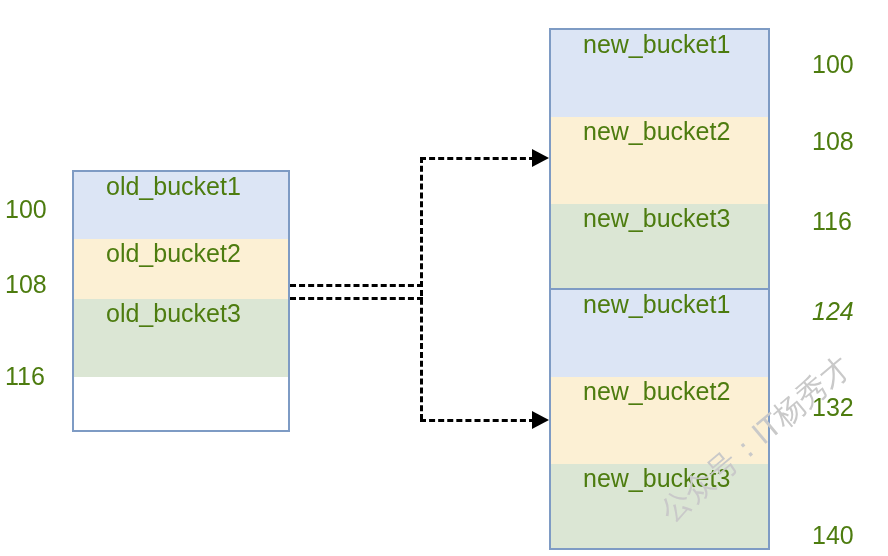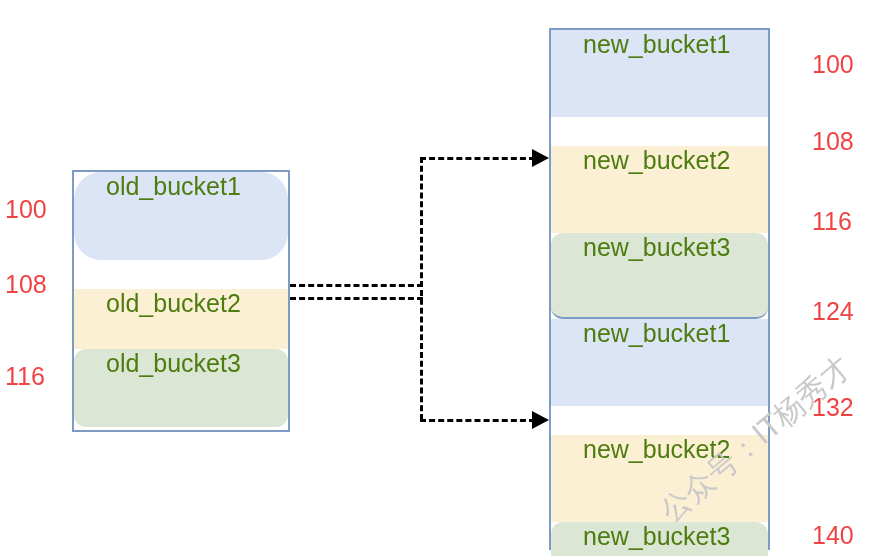--- a/index.html
+++ b/index.html
@@ -15,21 +15,21 @@
     width: 888px;
     height: 556px;
     background: #ffffff;
     overflow: hidden;
   }
 
   
   .addr {
     position: absolute;
     font-size: 25px;
-    color: #ef4444;
+    color: #4d7c0f;
     line-height: 1;
     white-space: nowrap;
   }
 
   
   .bucket-table {
     position: absolute;
     box-sizing: border-box;
     border: 2px solid #7e9bc4;
     background: #ffffff;
@@ -37,22 +37,22 @@
   .bucket-row {
     box-sizing: border-box;
     display: flex;
     align-items: flex-start;
     padding-left: 32px;
     font-size: 25px;
     color: #4d7c0f;
     white-space: nowrap;
   }
   .c-blue   { background: #dce5f5; }
-  .c-yellow { background: #fcf0d4; margin-top: 29px; }
-  .c-green  { background: #dbe6d4; border-radius: 12px; }
+  .c-yellow { background: #fcf0d4; }
+  .c-green  { background: #dbe6d4; }
 
   .group-sep { border-bottom: 2px solid #7e9bc4; }
 
   
   .dash-h {
     position: absolute;
     height: 0;
     border-top: 3px dashed #000000;
   }
   .dash-v {
@@ -84,21 +84,21 @@
 </head>
 <body>
 
 <div id="canvas">
 
   <div class="addr" style="left:5px; top:197px;">100</div>
   <div class="addr" style="left:5px; top:272px;">108</div>
   <div class="addr" style="left:5px; top:364px;">116</div>
 
   <div class="bucket-table" style="left:72px; top:170px; width:218px; height:262px;">
-    <div class="bucket-row c-blue" style="height:88px;border-radius:27px;">
+    <div class="bucket-row c-blue" style="height:67px;">
       <span>old_bucket1</span>
     </div>
     <div class="bucket-row c-yellow" style="height:60px;">
       <span>old_bucket2</span>
     </div>
     <div class="bucket-row c-green" style="height:78px;">
       <span>old_bucket3</span>
     </div>
   </div>
 
@@ -119,21 +119,21 @@
       <span>new_bucket2</span>
     </div>
     <div class="bucket-row c-green" style="height:84px;">
       <span>new_bucket3</span>
     </div>
   </div>
 
   <div class="addr" style="left:812px; top:52px;">100</div>
   <div class="addr" style="left:812px; top:129px;">108</div>
   <div class="addr" style="left:812px; top:209px;">116</div>
-  <div class="addr" style="left:812px; top:299px;">124</div>
+  <div class="addr" style="left:812px; top:299px;font-style:italic;">124</div>
   <div class="addr" style="left:812px; top:395px;">132</div>
   <div class="addr" style="left:812px; top:482px;margin-top:41px;">140</div>
 
   <div class="dash-h" style="left:290px; top:284px; width:133px;"></div>
   <div class="dash-h" style="left:290px; top:297px; width:133px;"></div>
 
   <div class="dash-v" style="left:420px; top:157px; height:263px;"></div>
 
   <div class="dash-h" style="left:420px; top:157px; width:115px;"></div>
   <div class="arrow-head" style="left:532px; top:149px;"></div>

